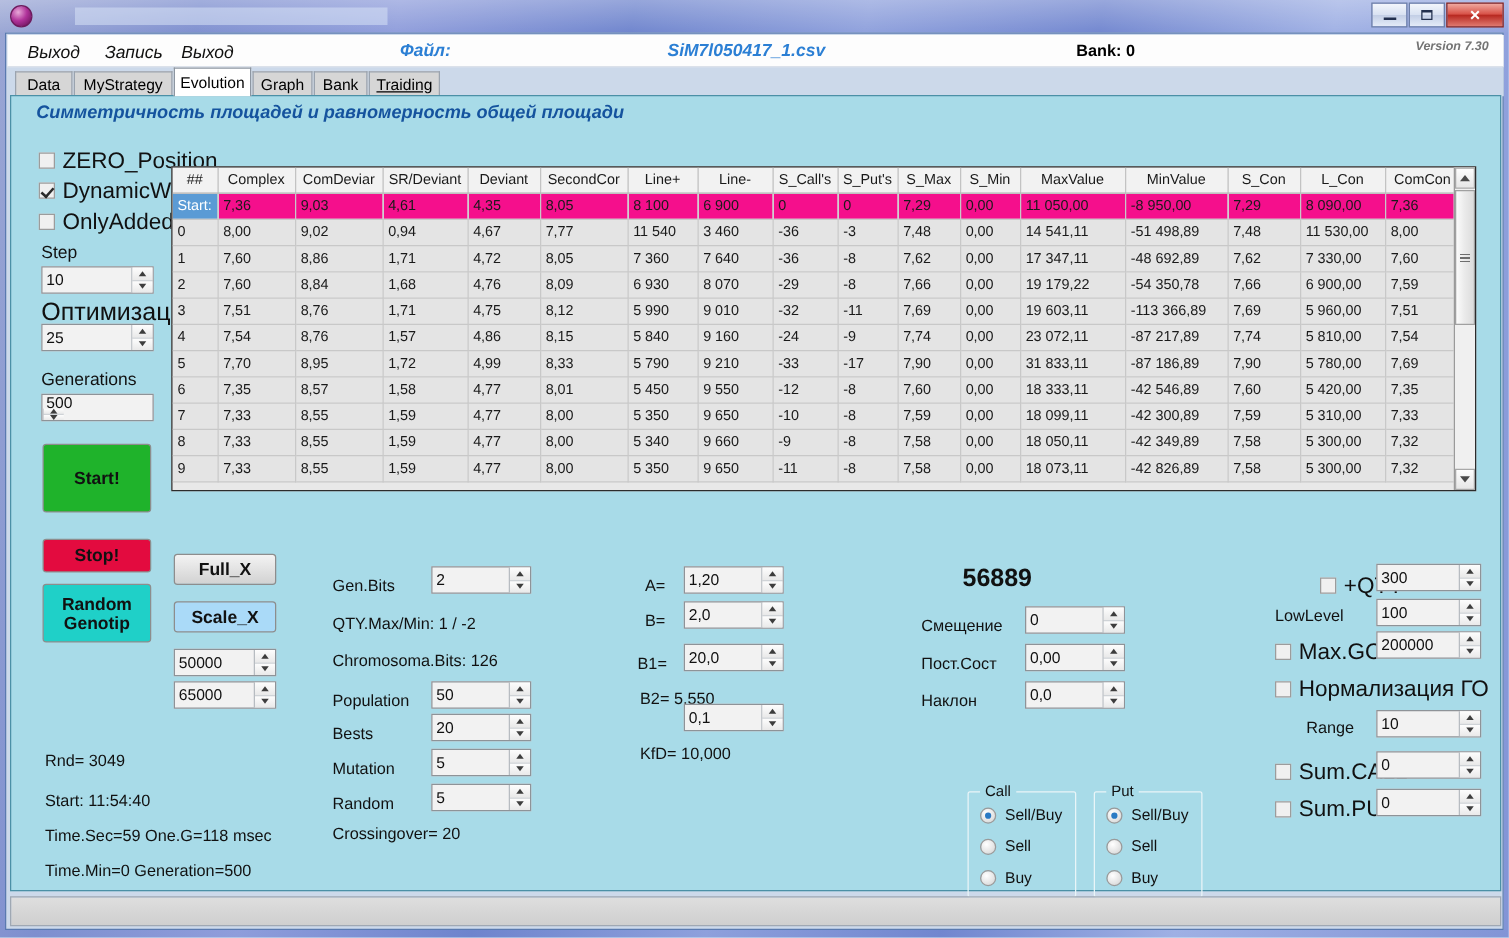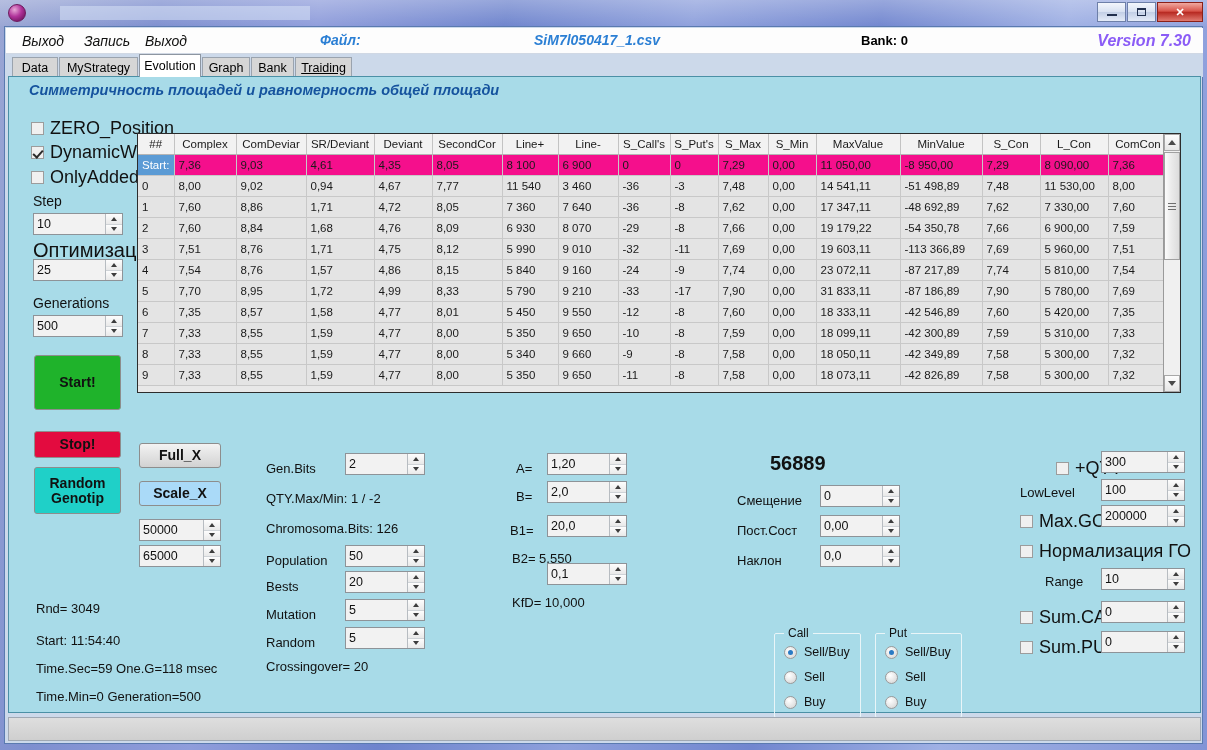--- a/index.html
+++ b/index.html
@@ -69,21 +69,21 @@
   .hdr-file-name {
     position: absolute; left: 528px; top: 4px;
     font-style: italic; font-weight: bold; font-size: 14px; color: #2b7fd4;
   }
   .hdr-bank {
     position: absolute; left: 855px; top: 5px;
     font-weight: bold; font-size: 13px; color: #000;
   }
   .hdr-version {
     position: absolute; right: 12px; top: 4px;
-    font-style: italic; font-weight: bold; font-size: 16px; color: #8b5cf6;
+    font-style: italic; font-weight: bold; font-size: 10px; color: #737373;
   }
 
   
   .tabstrip {
     position: absolute; left: 1px; top: 27px; width: 1197px; height: 23px;
     background: #ccd9ea;
   }
   .tab {
     position: absolute; top: 3px; height: 20px;
     background: #d6d6d6;
@@ -356,21 +356,21 @@
           <div>
               <div class="sp-arrow u"></div>
             </div>
           <div>
               <div class="sp-arrow d"></div>
             </div>
         </div>
       </div>
 
       <div class="lbl" style="position:absolute; left:24px; top:218px; font-size:14px;">Generations</div>
-      <div class="spin" style="left:24px; top:238px; width:90px;">
+      <div class="spin" style="left:24px; top:238px; width:90px;flex-direction:column;">
         <div class="val">500</div>
         <div class="btns">
           <div>
               <div class="sp-arrow u"></div>
             </div>
           <div>
               <div class="sp-arrow d"></div>
             </div>
         </div>
       </div>

